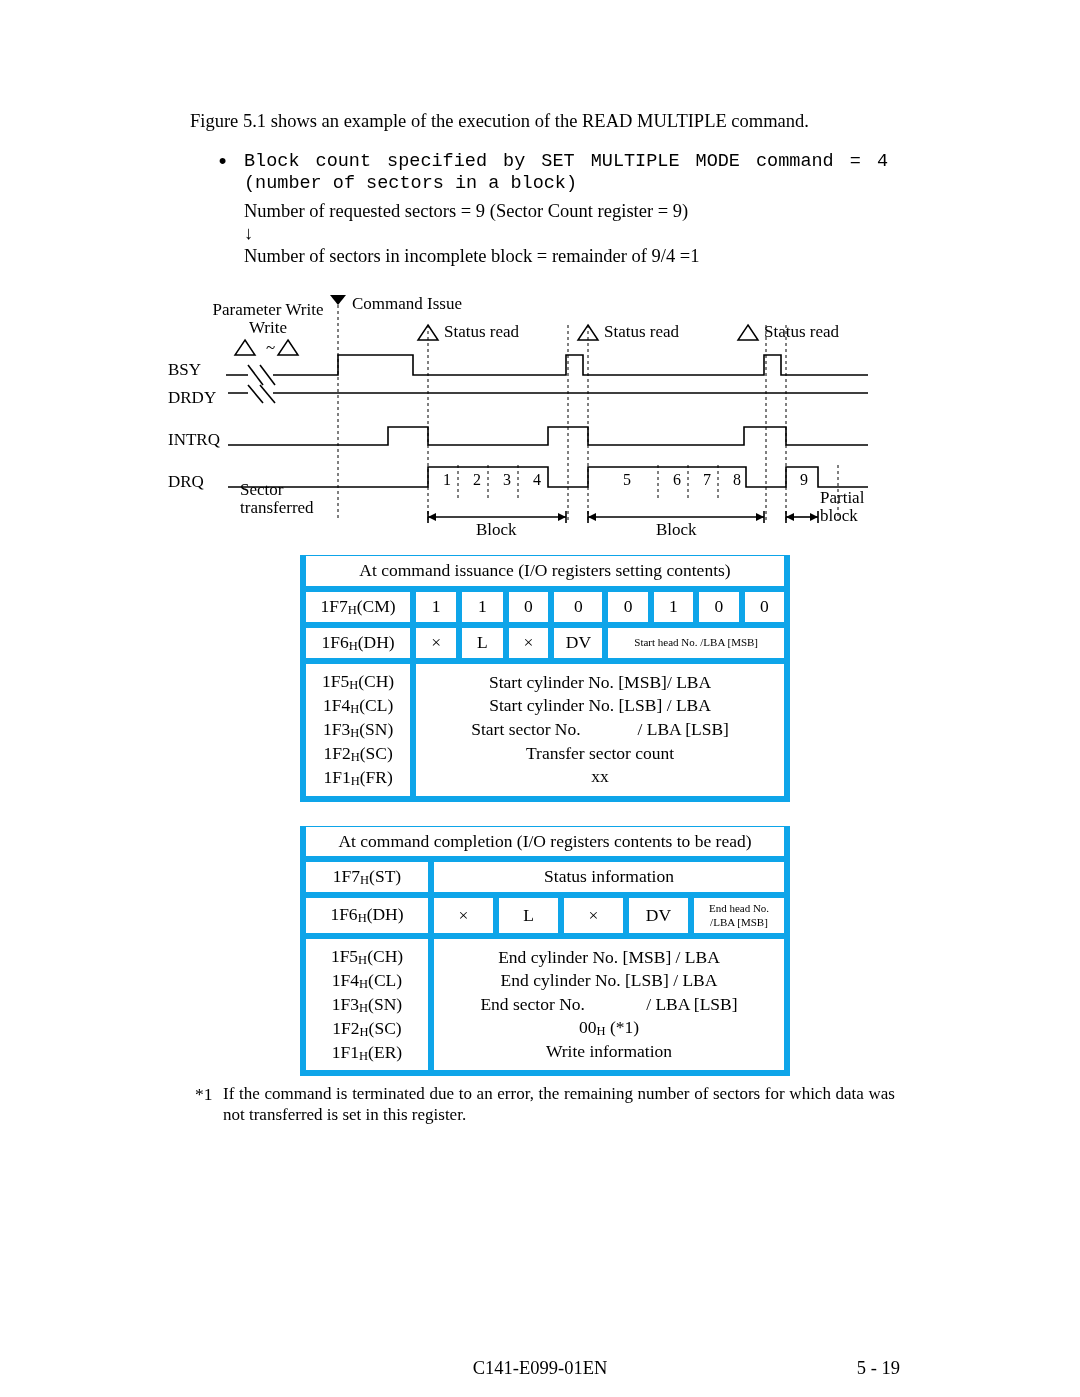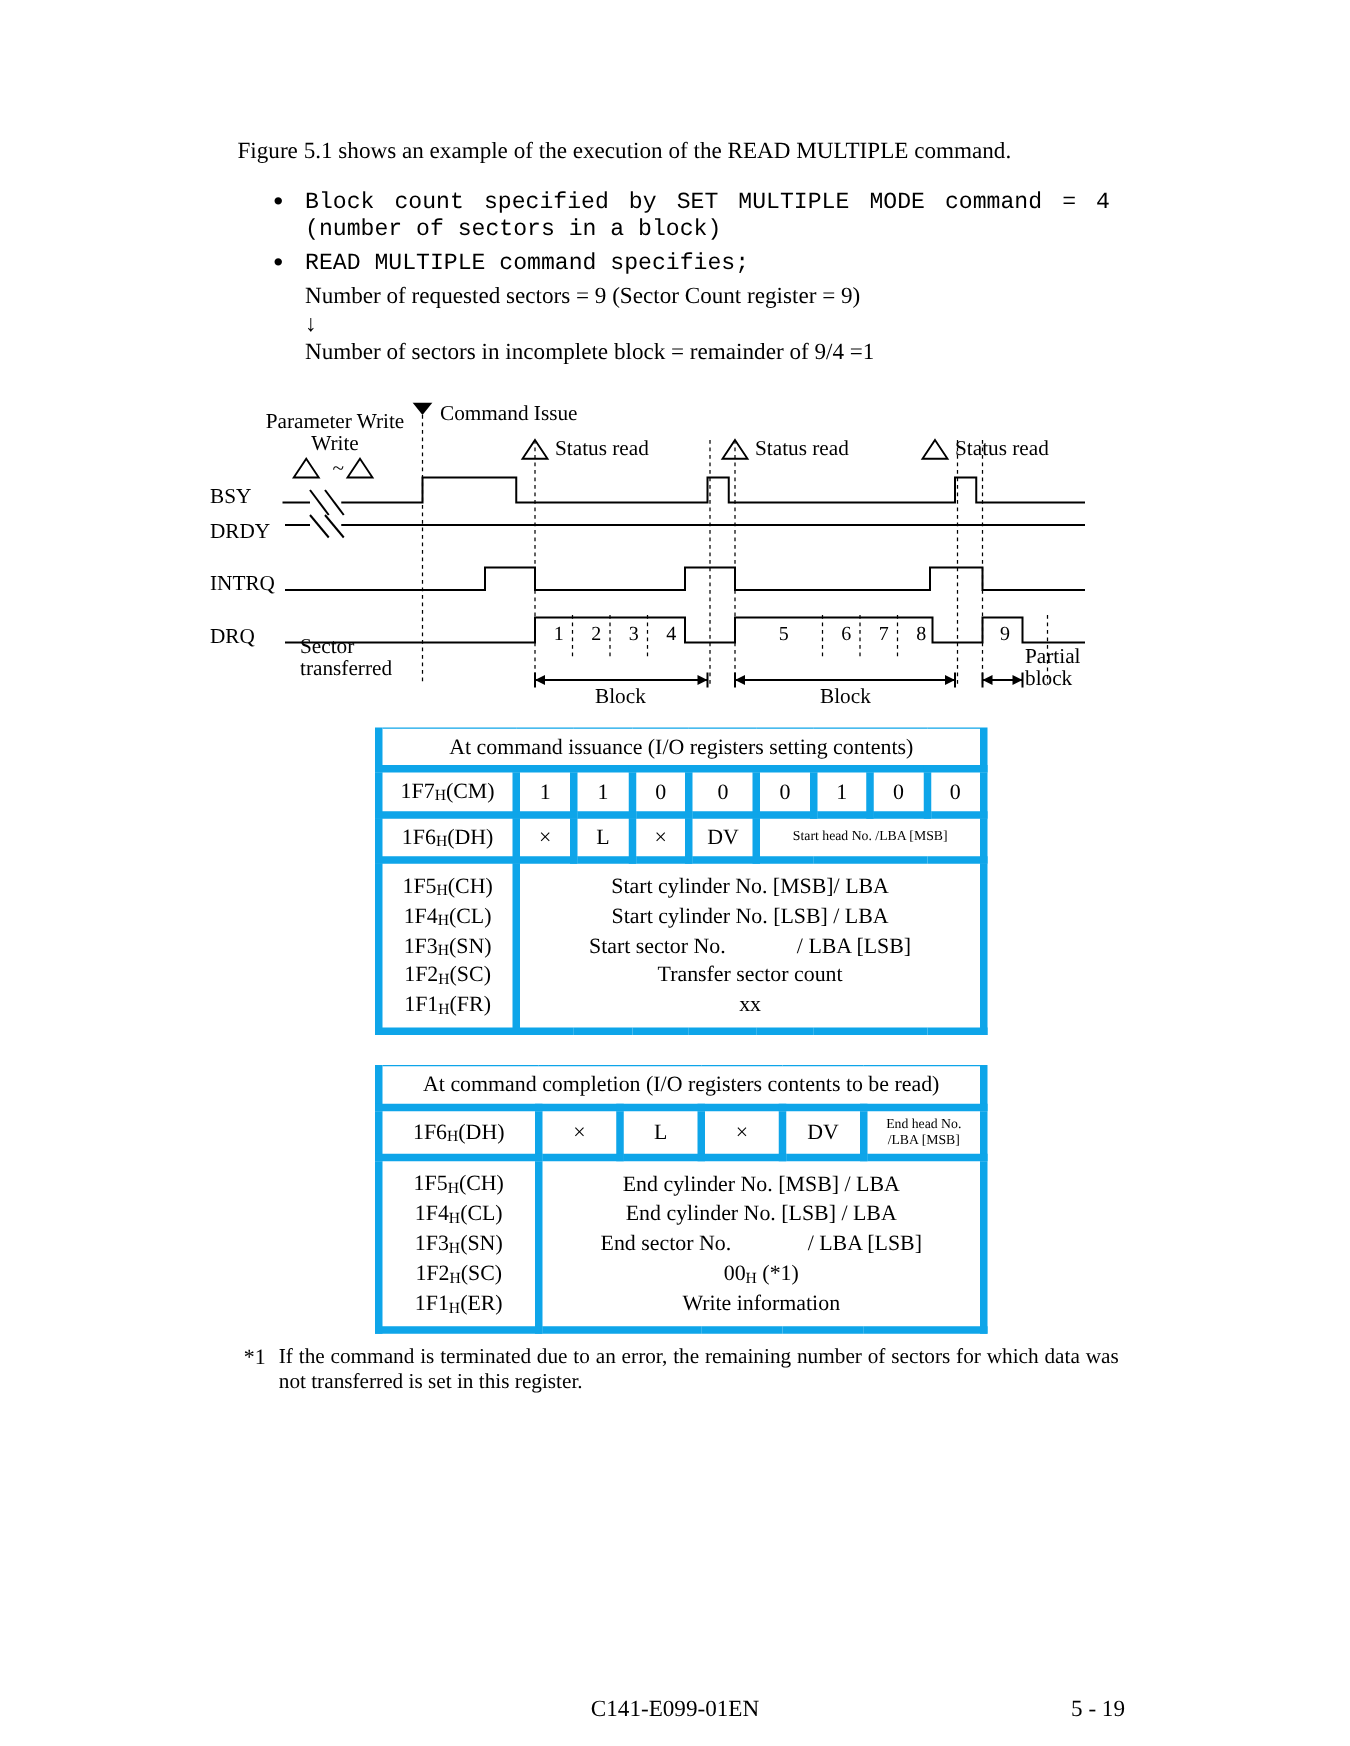--- a/index.html
+++ b/index.html
@@ -74,21 +74,20 @@
 </style>
 </head>
 <body>
 
 <div class="page">
 
   <div class="intro">Figure 5.1 shows an example of the execution of the READ MULTIPLE command.</div>
 
   <ul class="bullets">
     <li><span>Block count specified by SET MULTIPLE MODE command = 4 (number of sectors in a block)</span></li>
-    <li><span>READ MULTIPLE command specifies;</span></li>
   </ul>
   <div class="sub">Number of requested sectors = 9 (Sector Count register = 9)</div>
   <div class="arrow-down">↓</div>
   <div class="sub">Number of sectors in incomplete block = remainder of 9/4 =1</div>
 
   <div class="diagram-wrap">
     <svg class="timing" width="740" height="260" viewBox="0 0 740 260">
       <style>
         .st { stroke:#000; stroke-width:1.6; fill:none; }
         .dash { stroke:#000; stroke-width:1; stroke-dasharray:3 3; fill:none; }
@@ -225,20 +224,24 @@
     </tr>
   </tbody>
     </table>
 
   <table class="reg">
     <tbody>
         <tr class="title-row">
           <td colspan="9">At command completion (I/O registers contents to be read)</td>
         </tr>
     <tr>
+      <td class="label-col"><span>1F7</span><sub>H</sub><span>(ST)</span></td>
+      <td colspan="8">Status information</td>
+    </tr>
+    <tr>
       <td class="label-col"><span>1F6</span><sub>H</sub><span>(DH)</span></td>
       <td class="num-col">×</td>
       <td class="num-col">L</td>
       <td class="num-col">×</td>
       <td class="num-col">DV</td>
       <td colspan="4" class="small">End head No. /LBA [MSB]</td>
     </tr>
     <tr>
       <td class="label-col multi-row-cell" style="text-align:center;">
         <span>1F5</span><sub>H</sub><span>(CH)</span><br>

